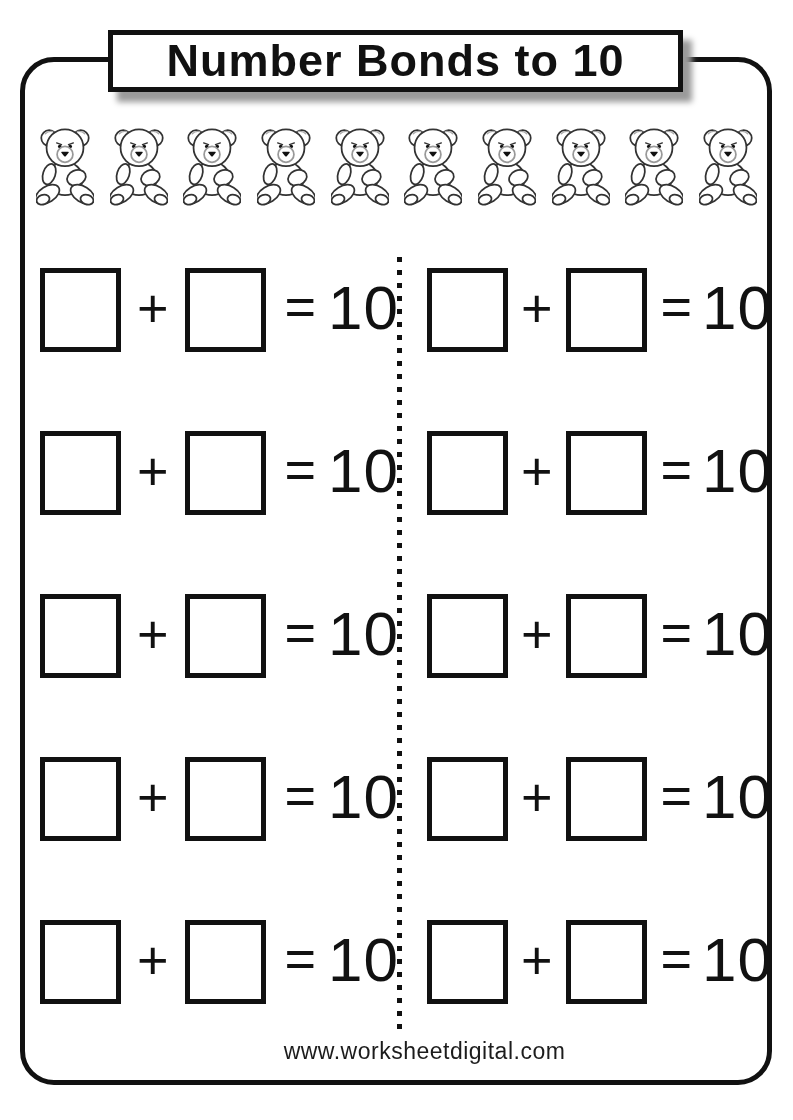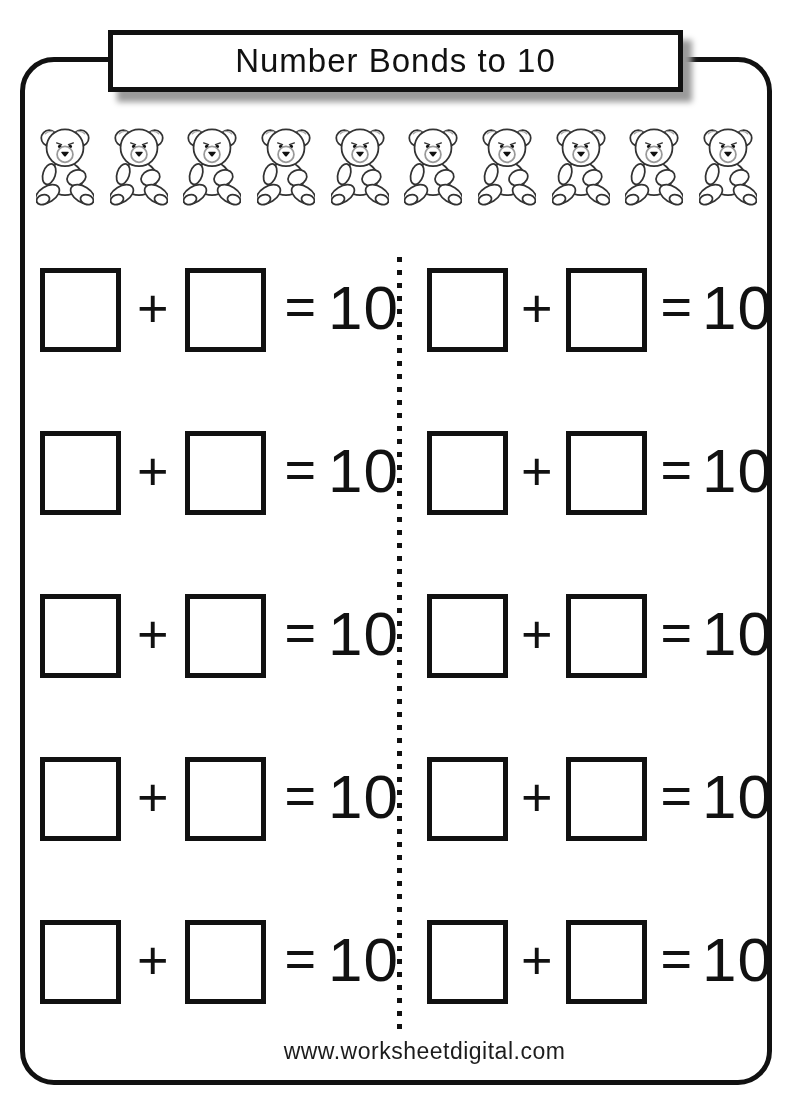--- a/index.html
+++ b/index.html
@@ -31,22 +31,22 @@
     width: 575px; height: 62px;
     background: #fff;
     border: 5px solid #111;
     box-sizing: border-box;
     display: flex; align-items: center; justify-content: center;
     box-shadow: 9px 10px 6px #9a9a9a;
     z-index: 3;
   }
   .title-box h1 {
     margin: 2px;
-    font-size: 33px;
-    font-weight: normal;
+    font-size: 45px;
+    font-weight: bold;
     letter-spacing: 1px;
     white-space: nowrap;
   }
 
   
   .bears-row {
     position: absolute;
     left: 36px; top: 124px;
     width: 721px;
     display: flex;

